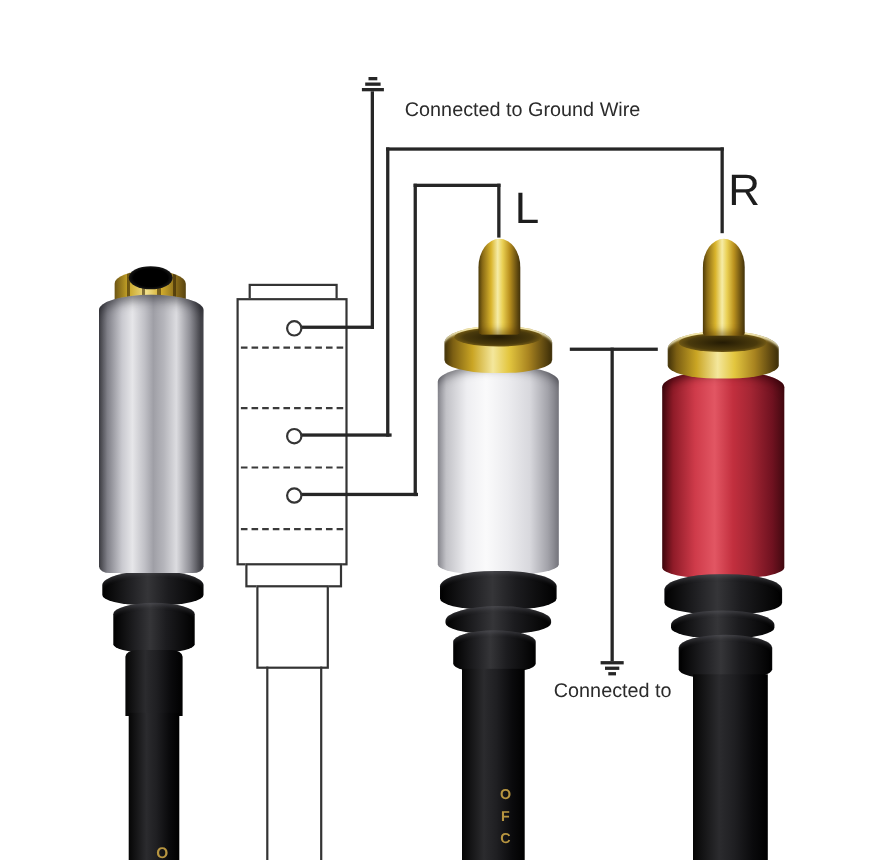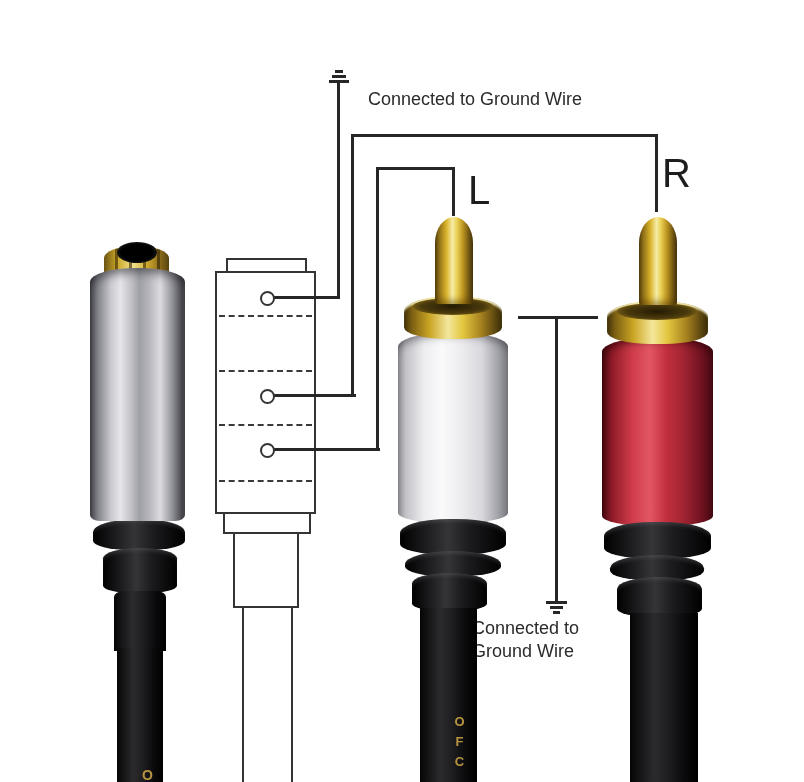--- a/index.html
+++ b/index.html
@@ -4,21 +4,21 @@
 <style>
   html,body{margin:0;padding:0;background:#fff;}
   #stage{
     position:relative;width:804px;height:782px;background:#ffffff;overflow:hidden;
     font-family:"Liberation Sans", sans-serif;
   }
   .abs{position:absolute;box-sizing:border-box;}
   
   .title{left:56px;top:57px;font-size:41px;line-height:43px;color:#1f1f1f;font-weight:500;letter-spacing:-0.5px;}
   .gnd-label-top{left:368px;top:63px;font-size:18px;color:#2b2b2b;margin-top:26px;}
-  .gnd-label-bottom{left:472px;top:617px;width:170px;text-align:left;font-size:18px;line-height:23px;color:#2b2b2b;}
+  .gnd-label-bottom{left:472px;top:617px;width:170px;text-align:center;font-size:18px;line-height:23px;color:#2b2b2b;}
   .chan-label{font-size:40px;color:#1d1d1d;font-weight:500;}
   .lbl-l{left:468px;top:168px;}
   .lbl-r{left:662px;top:151px;}
   
   .wire{background:#262626;z-index:4;}
   .gbar{background:#262626;height:3px;z-index:4;}
   
   .schm{border:2px solid #343434;background:#fff;z-index:3;}
   .dash{border-top:2px dashed #3a3a3a;z-index:4;}
   .contact{width:15px;height:15px;border:2px solid #343434;border-radius:50%;background:#fff;z-index:5;}
@@ -160,16 +160,15 @@
     <div class="abs black-cable" style="left:630px;top:613px;width:68px;height:169px;"></div>
   </div>
 
   <div class="abs wire" style="left:518px;top:316px;width:80px;height:3px;"></div>
   <div class="abs wire" style="left:555px;top:316px;width:3px;height:285px;"></div>
   <div class="abs gbar" style="left:546px;top:601px;width:21px;"></div>
   <div class="abs gbar" style="left:550px;top:606px;width:13px;"></div>
   <div class="abs gbar" style="left:553px;top:611px;width:7px;"></div>
   <div class="abs gnd-label-bottom">
     <div>Connected to</div>
-    <div>Ground Wire</div>
   </div>
 
 </div>
 
 </body></html>

